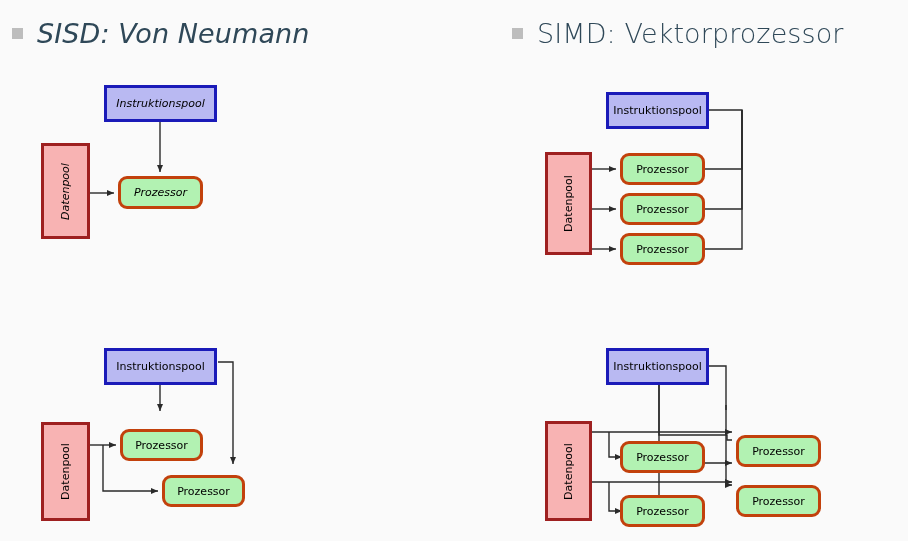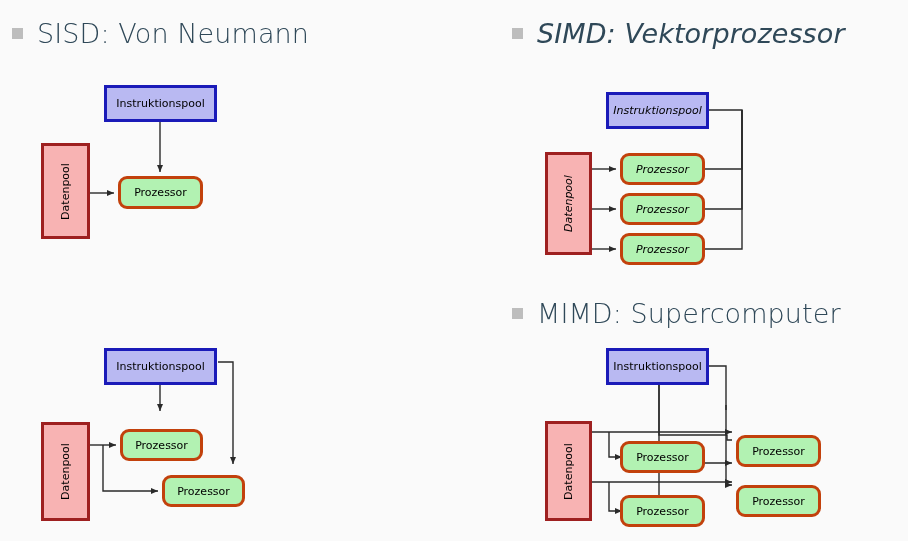--- a/index.html
+++ b/index.html
@@ -20,22 +20,22 @@
     height: 541px;
     background: #fafafa;
   }
 
   
   .quadrant {
     position: absolute;
     width: 454px;
     height: 270px;
   }
-  .q-tl { left: 0;   top: 0; }
-  .q-tr { left: 454px; top: 0; font-style: italic; }
+  .q-tl { left: 0;   top: 0; font-style: italic; }
+  .q-tr { left: 454px; top: 0; }
   .q-bl { left: 0;   top: 280px; }
   .q-br { left: 454px; top: 280px; }
 
   
   .headline {
     position: absolute;
     display: flex;
     align-items: center;
     gap: 14px;
     white-space: nowrap;
@@ -197,24 +197,20 @@
         <span>Prozessor</span>
       </div>
       <div class="node node-proc" style="left:162px; top:195px; width:83px; height:32px;">
         <span>Prozessor</span>
       </div>
     </div>
   </div>
 
   <div class="quadrant q-br">
 
-    <div class="headline" style="left:58px; top:20px;">
-      <span class="bullet-square"></span>
-      <span class="headline-text">MIMD: Supercomputer</span>
-    </div>
 
     <div class="diagram" style="left:0; top:0; width:454px; height:261px;">
       <svg width="454" height="261">
 
         <path d="M205,105 L205,155 L273,155 L273,160 L278,160" stroke="#2a2a2a" stroke-width="1.4" fill="none"></path>
         <path d="M205,105 L205,183 L278,183" stroke="#2a2a2a" stroke-width="1.4" fill="none" marker-end="url(#ah)"></path>
         <path d="M205,183 L205,231 L212,231" stroke="#2a2a2a" stroke-width="1.4" fill="none"></path>
 
         <path d="M205,177 L183,177" stroke="#2a2a2a" stroke-width="1.4" fill="none" marker-end="url(#ah)"></path>
         <path d="M205,231 L183,231" stroke="#2a2a2a" stroke-width="1.4" fill="none" marker-end="url(#ah)"></path>

